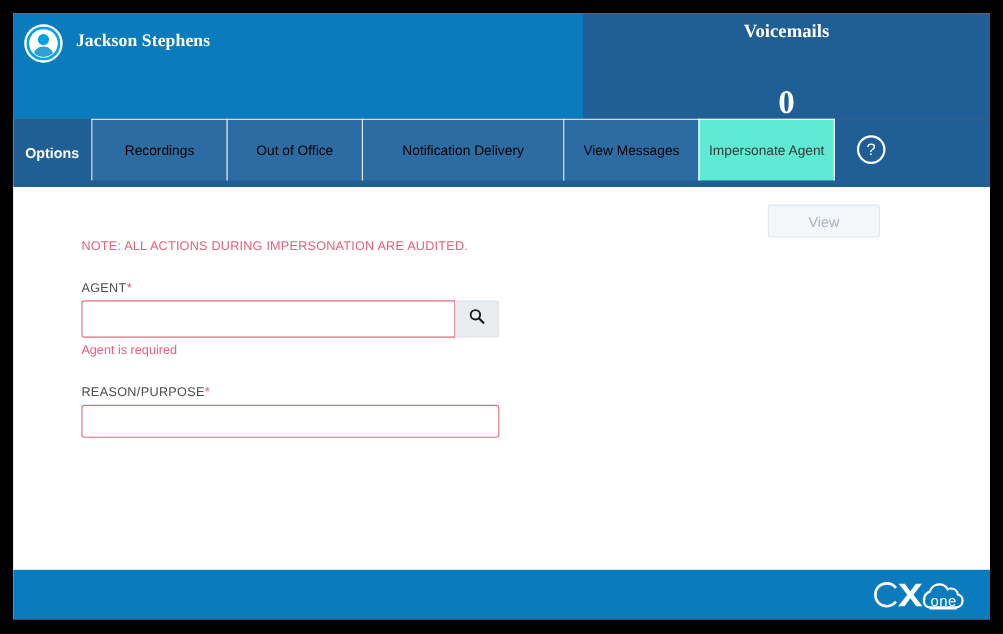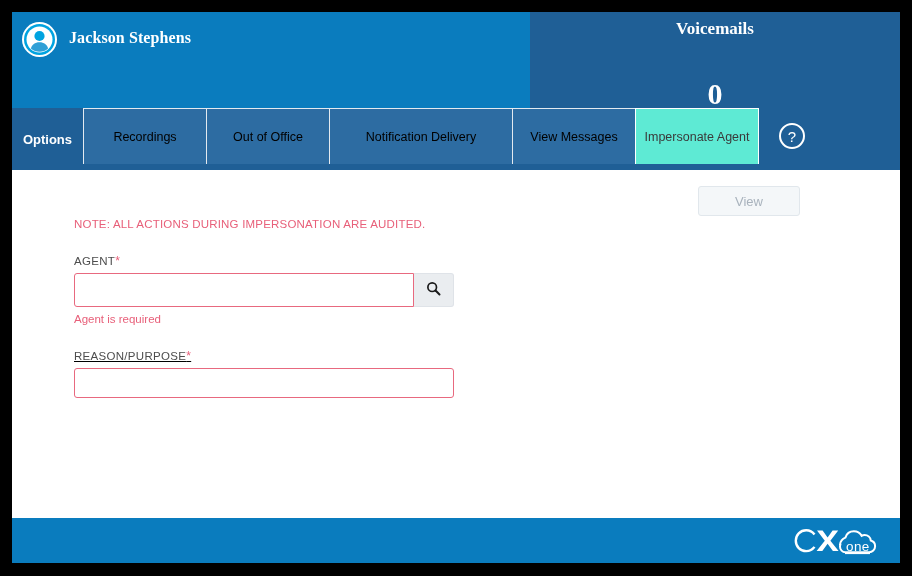--- a/index.html
+++ b/index.html
@@ -256,21 +256,21 @@
     display: flex;
     align-items: center;
     justify-content: center;
     cursor: pointer;
   }
   .err {
     color: #e8607a;
     font-size: 11.5px;
     margin-top: 6px;
   }
-  .field-block2 { margin-top: 24px; text-decoration: underline; }
+  .field-block2 { margin-top: 24px; }
   .reason-input {
     width: 380px;
     height: 30px;
     border: 1px solid #e8697f;
     border-radius: 3px;
     outline: none;
     font-size: 13px;
     padding: 0 8px;
     color: #333;
     background: #ffffff;

